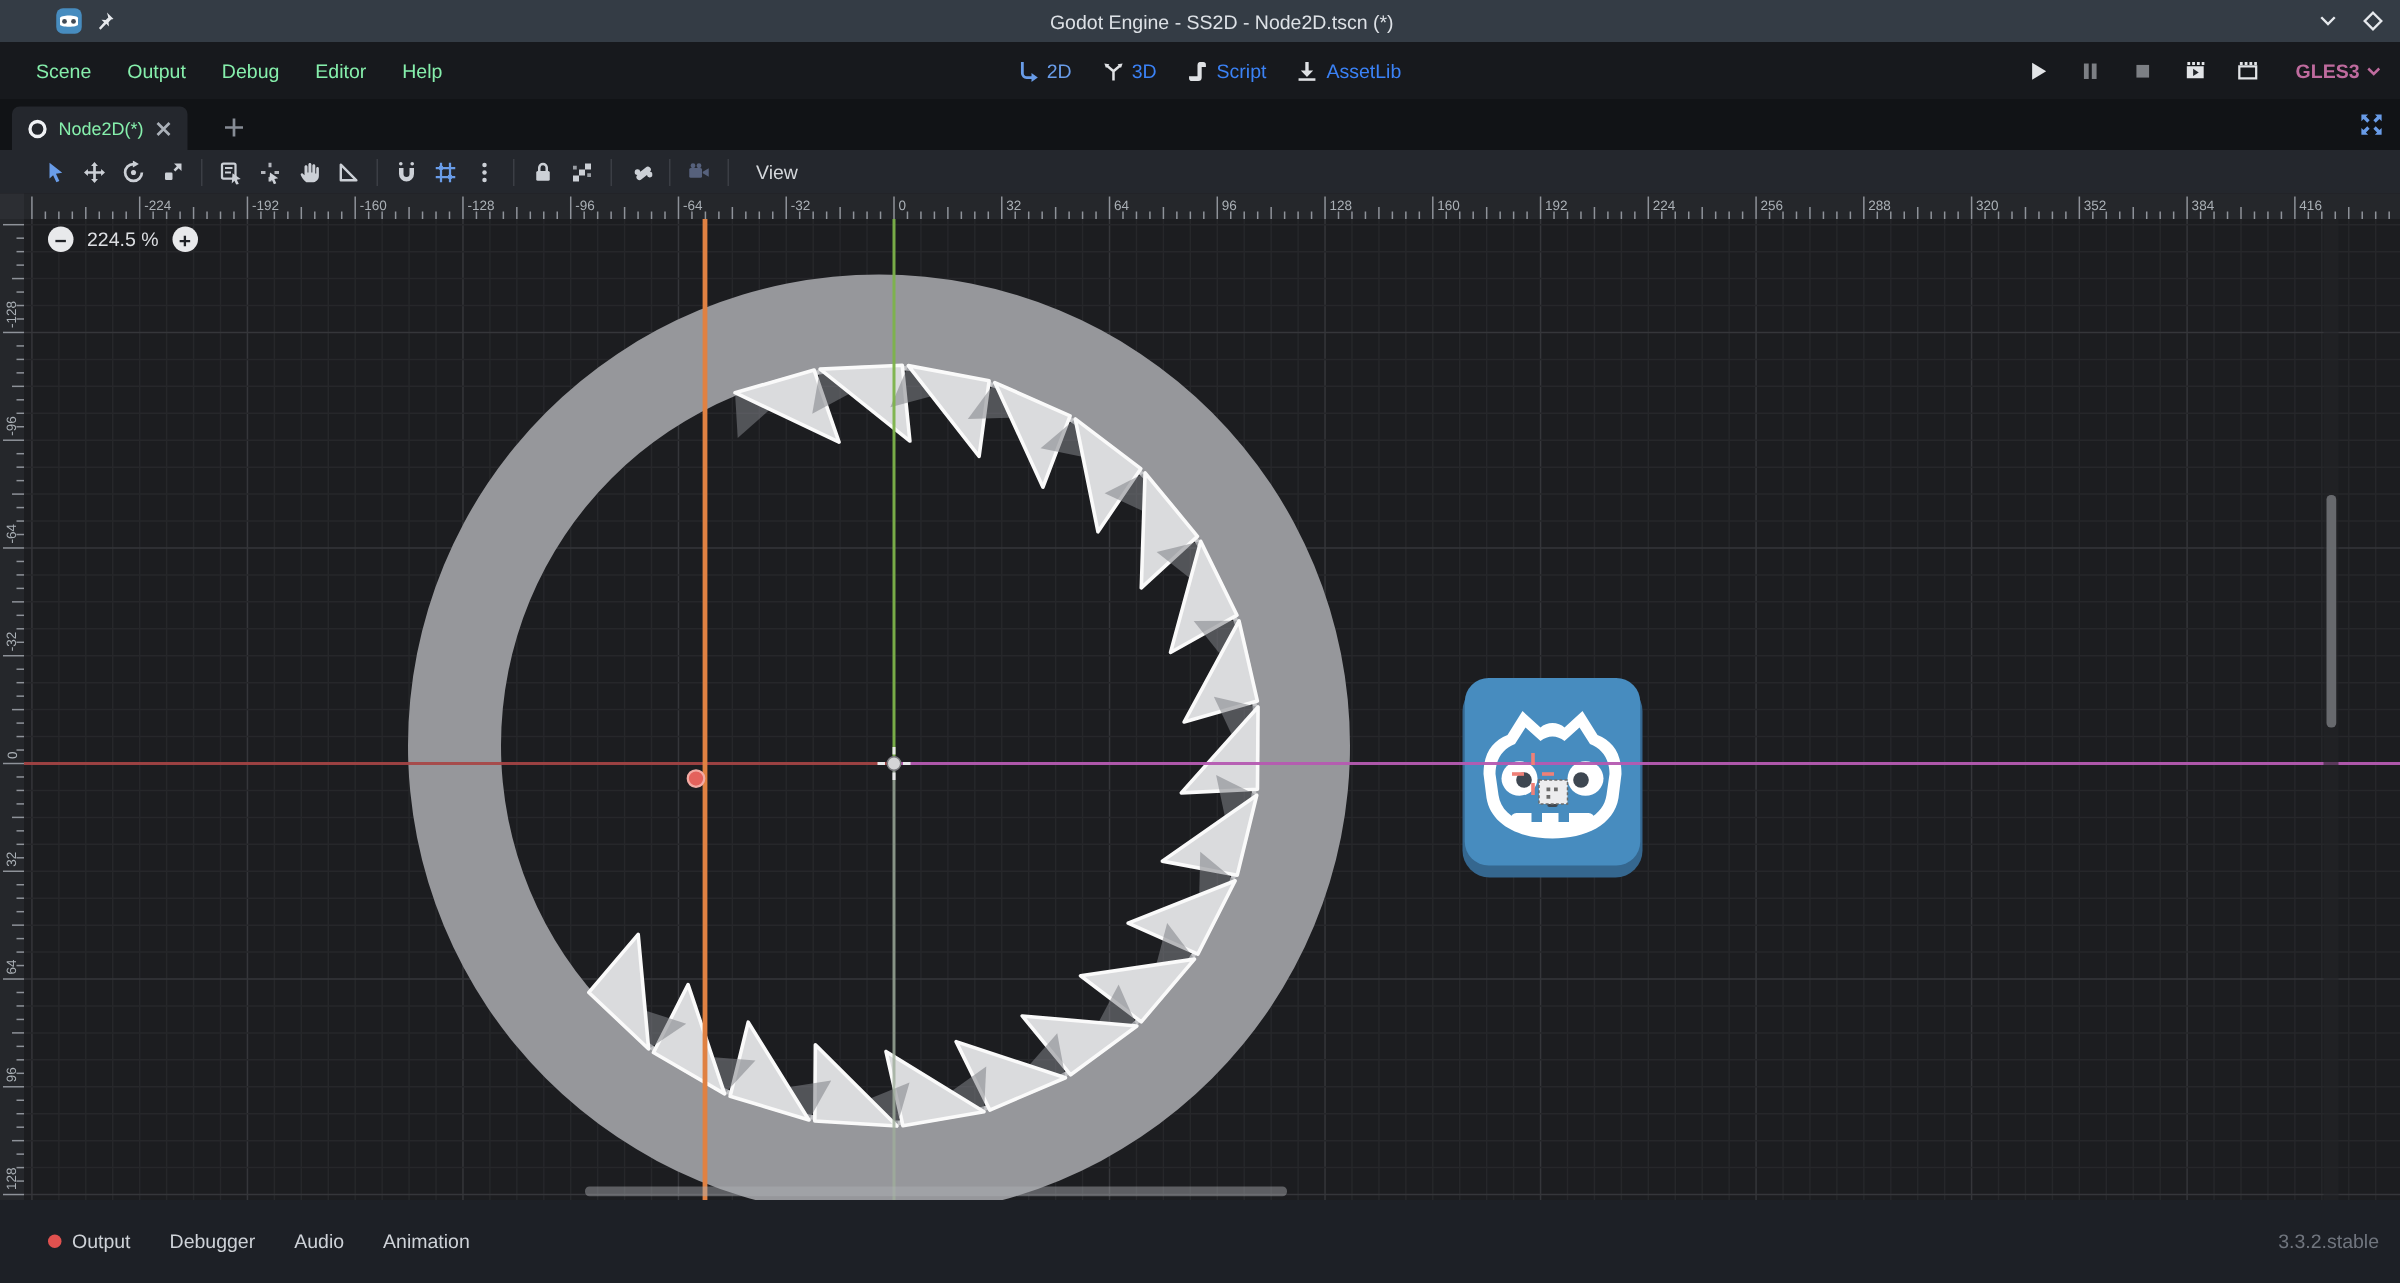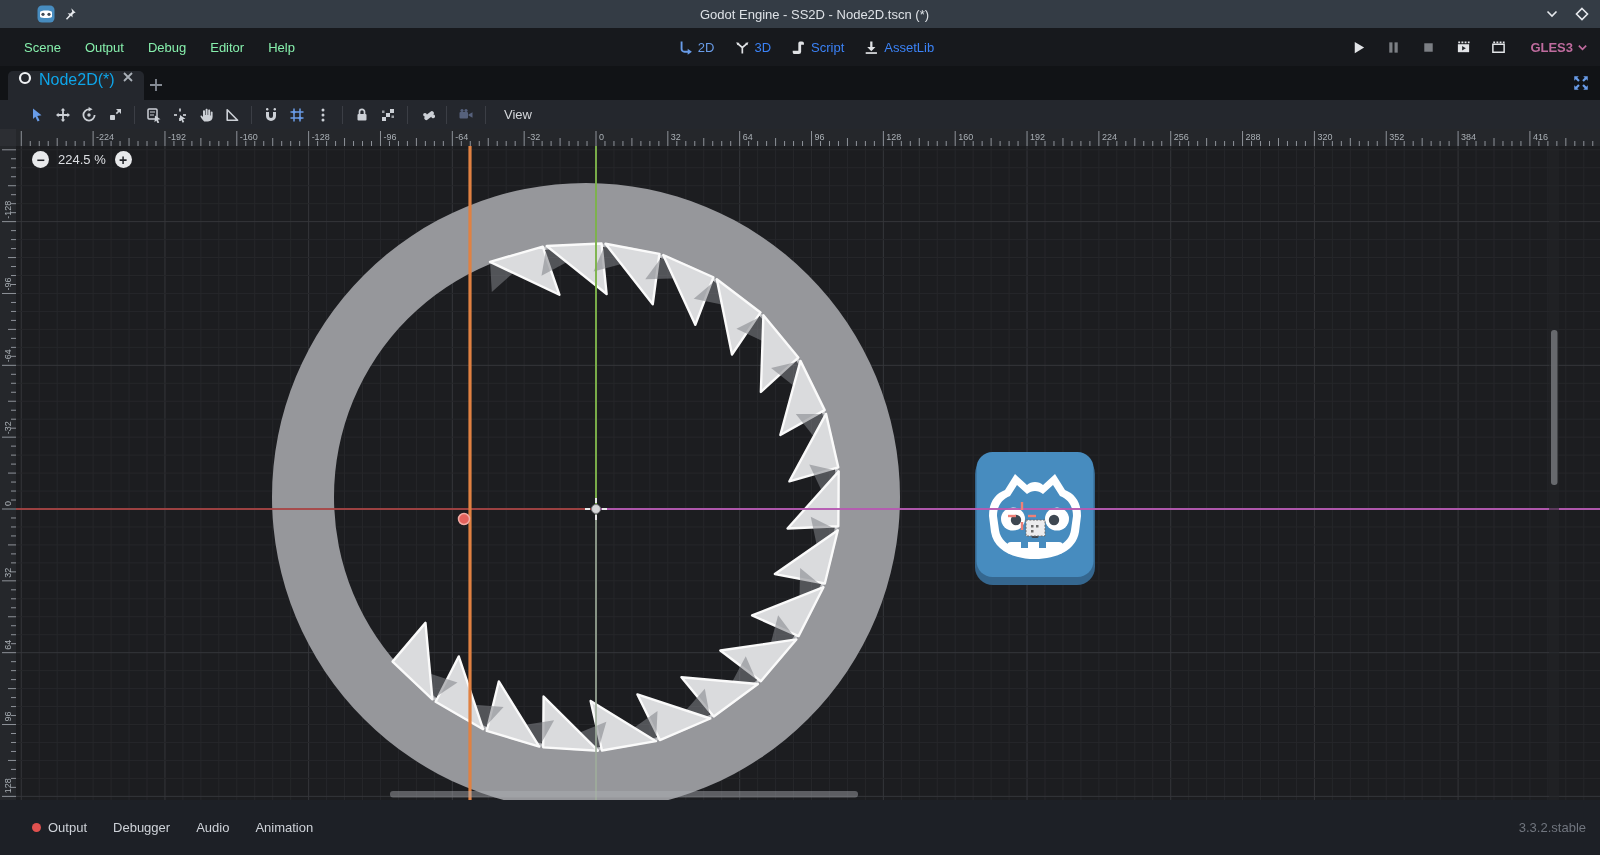--- a/index.html
+++ b/index.html
@@ -18,21 +18,21 @@
   .menuitem{font-size:13px;color:#86efac;padding:5px 10px;border-radius:3px;}
   .centermenu{position:absolute;left:806px;transform:translateX(-50%);display:flex;align-items:center;gap:20px;}
   .cmi{display:flex;align-items:center;gap:5px;font-size:13px;color:#3b82f6;}
   .cmi.active{color:#699ce8;}
   .rightmenu{position:absolute;right:12px;display:flex;align-items:center;gap:13px;}
   .pbtn{width:22px;height:22px;display:flex;align-items:center;justify-content:center;}
   .renderer{display:flex;align-items:center;gap:4px;font-size:13px;font-weight:bold;color:#bf6b9e;margin-left:8px;}
   
   .tabbar{top:66px;height:34px;background:#111316;}
   .tab{position:absolute;left:8px;top:5px;height:29px;background:#24272d;border-radius:5px 5px 0 0;
-       display:flex;gap:7px;padding:0 10px;font-size:16px;color:#0ea5e9;}
+       display:flex;align-items:center;gap:7px;padding:0 10px;font-size:12px;color:#86efac;}
   .tabplus{position:absolute;left:146px;top:9px;width:20px;height:20px;display:flex;align-items:center;justify-content:center;}
   .expandbtn{position:absolute;right:10px;top:8px;width:18px;height:18px;}
   
   .toolbar{top:100px;height:29px;background:#24272d;display:flex;align-items:center;padding-left:24px;box-sizing:border-box;}
   .tbtn{width:26px;height:24px;display:flex;align-items:center;justify-content:center;color:#ccd0d6;border-radius:3px;}
   .tbtn.active{color:#699ce8;}
   .tbtn.muted{color:#56617c;}
   .tsep{width:1px;height:18px;background:#3b3e45;margin:0 6px;}
   .viewbtn{font-size:13px;color:#d4d7db;padding:4px 10px;margin-left:2px;}
   

